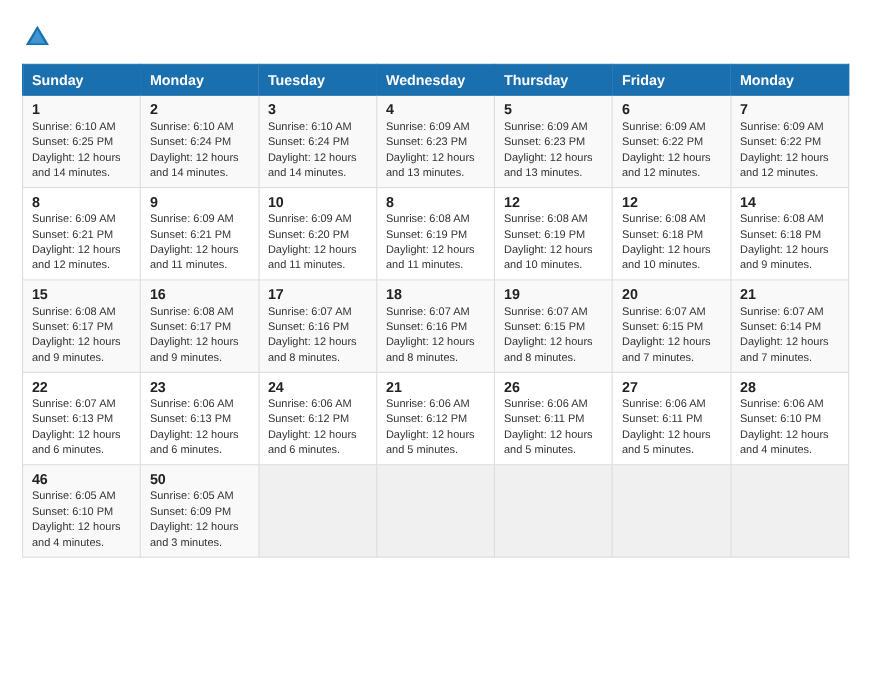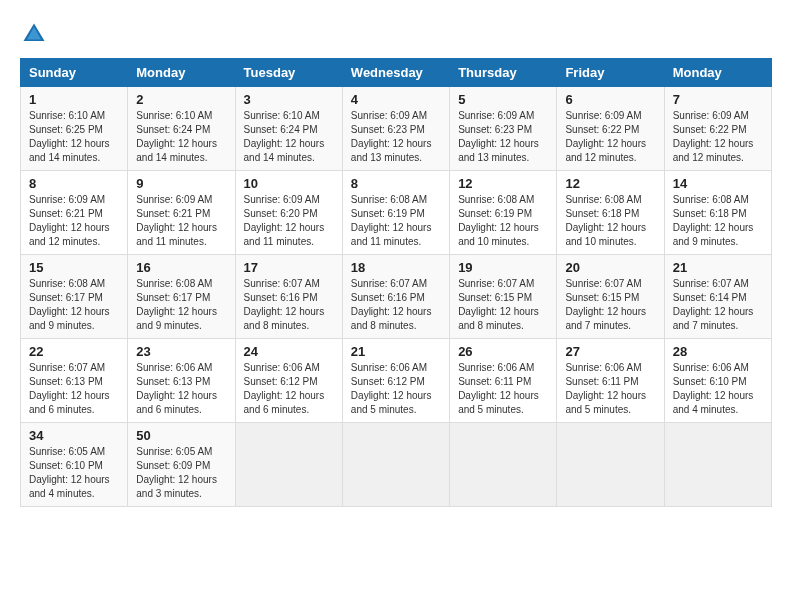--- a/index.html
+++ b/index.html
@@ -327,21 +327,21 @@
         <td>
           <span class="day-num">28</span>
           <div class="day-info" style="white-space: pre-line;">Sunrise: 6:06 AM
 Sunset: 6:10 PM
 Daylight: 12 hours
 and 4 minutes.</div>
         </td>
       </tr>
       <tr>
         <td>
-          <span class="day-num">34</span>
+          <span class="day-num">46</span>
           <div class="day-info" style="white-space: pre-line;">Sunrise: 6:05 AM
 Sunset: 6:10 PM
 Daylight: 12 hours
 and 4 minutes.</div>
         </td>
         <td>
           <span class="day-num">50</span>
           <div class="day-info" style="white-space: pre-line;">Sunrise: 6:05 AM
 Sunset: 6:09 PM
 Daylight: 12 hours

